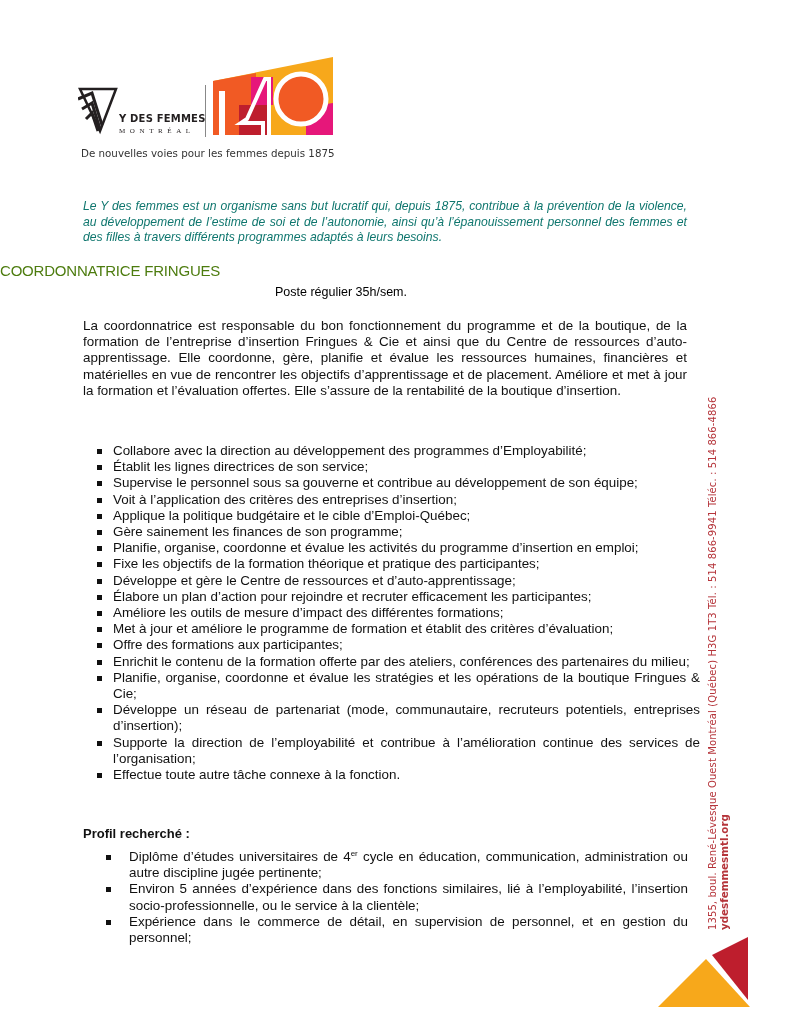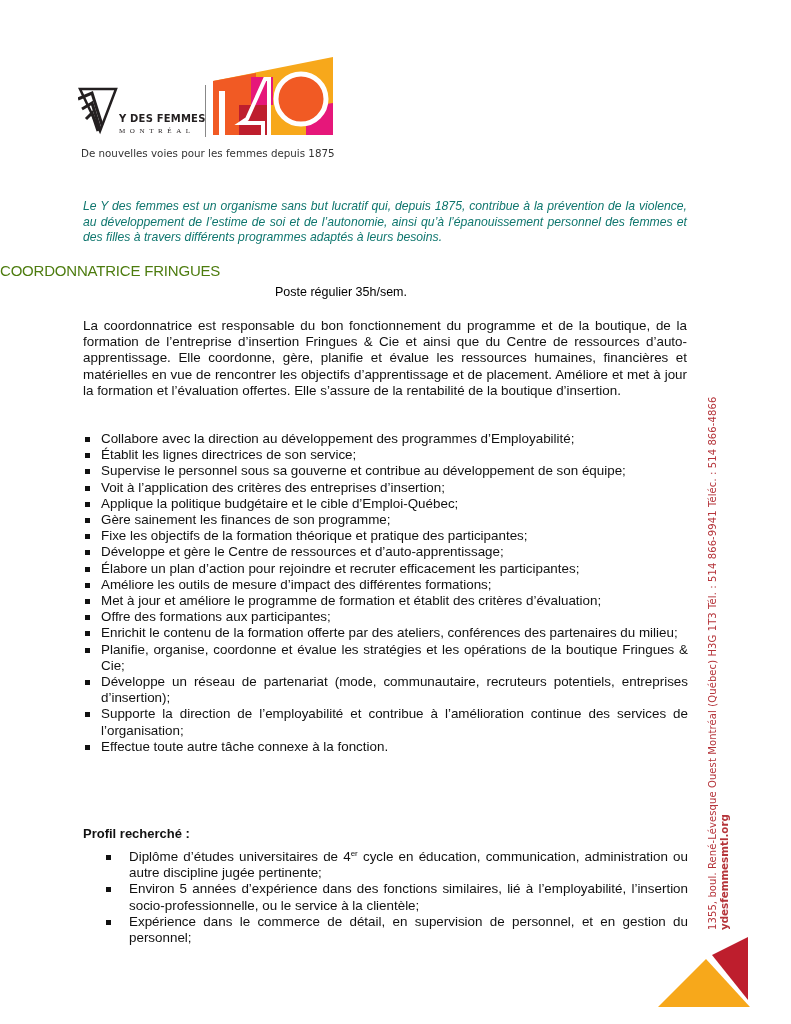--- a/index.html
+++ b/index.html
@@ -10,21 +10,21 @@
   .ytext2 { position: absolute; left: 41px; top: 72px; font-family: Liberation Serif, serif; font-size: 7px; letter-spacing: 4.6px; color: #231f20; }
   .vsep { position: absolute; left: 127px; top: 30px; width: 1px; height: 52px; background: #888; }
   .logo140 { position: absolute; left: 133px; top: 2px; }
   .tagline { position: absolute; left: 3px; top: 92px; font-family: "DejaVu Sans", sans-serif; font-size: 10.3px; color: #333; white-space: nowrap; }
 
   .intro { position: absolute; left: 83px; top: 199px; width: 604px; font-size: 12.2px; line-height: 15.6px; font-style: italic; text-align: justify; color: #0f766e; }
   .title { position: absolute; left: 0; width: 791px; top: 262px; font-size: 15px; color: #4d7c0f; letter-spacing: -0.2px; }
   .subtitle { position: absolute; left: 0; width: 682px; top: 285px; text-align: center; font-size: 12.5px; color: #000; }
   .desc { position: absolute; left: 83px; top: 318px; width: 604px; font-size: 13.4px; line-height: 16.2px; text-align: justify; }
 
-  ul.duties { position: absolute; left: 83px; top: 431px; width: 605px; margin: 0; padding: 0; list-style: none; font-size: 13.4px; line-height: 16.2px; }
+  ul.duties { position: absolute; left: 83px; top: 431px; width: 605px; margin: 12px; padding: 0; list-style: none; font-size: 13.4px; line-height: 16.2px; }
   ul.duties li { position: relative; padding-left: 18px; text-align: justify; }
   ul.duties li::before, ul.profile li::before { content: ""; position: absolute; left: 2px; top: 6px; width: 5px; height: 5px; background: #111; }
   .profile-h { position: absolute; left: 83px; top: 826px; font-size: 13px; font-weight: bold; }
   ul.profile { position: absolute; left: 102px; top: 849px; width: 586px; margin: 0; padding: 0; list-style: none; font-size: 13.4px; line-height: 16.2px; }
   ul.profile li { position: relative; padding-left: 27px; text-align: justify; }
   ul.profile li::before { left: 4px; }
   sup { font-size: 8px; line-height: 0; }
 
   .side { position: absolute; left: 707px; top: 930px; transform-origin: 0 0; transform: rotate(-90deg); white-space: nowrap; font-family: "DejaVu Sans", sans-serif; font-size: 10px; color: #b5343a; letter-spacing: 0.1px; }
   .side2 { position: absolute; left: 718px; top: 930px; transform-origin: 0 0; transform: rotate(-90deg); white-space: nowrap; font-family: "DejaVu Sans", sans-serif; font-size: 10.3px; font-weight: bold; color: #b5343a; }
@@ -61,20 +61,21 @@
 <div class="subtitle">Poste régulier 35h/sem.</div>
 <div class="desc">La coordonnatrice est responsable du bon fonctionnement du programme et de la boutique, de la formation de l’entreprise d’insertion Fringues &amp; Cie et ainsi que du Centre de ressources d’auto-apprentissage. Elle coordonne, gère, planifie et évalue les ressources humaines, financières et matérielles en vue de rencontrer les objectifs d’apprentissage et de placement. Améliore et met à jour la formation et l’évaluation offertes. Elle s’assure de la rentabilité de la boutique d’insertion.</div>
 
 <ul class="duties">
   <li>Collabore avec la direction au développement des programmes d’Employabilité;</li>
   <li>Établit les lignes directrices de son service;</li>
   <li>Supervise le personnel sous sa gouverne et contribue au développement de son équipe;</li>
   <li>Voit à l’application des critères des entreprises d’insertion;</li>
   <li>Applique la politique budgétaire et le cible d’Emploi-Québec;</li>
   <li>Gère sainement les finances de son programme;</li>
+  <li>Planifie, organise, coordonne et évalue les activités du programme d’insertion en emploi;</li>
   <li>Fixe les objectifs de la formation théorique et pratique des participantes;</li>
   <li>Développe et gère le Centre de ressources et d’auto-apprentissage;</li>
   <li>Élabore un plan d’action pour rejoindre et recruter efficacement les participantes;</li>
   <li>Améliore les outils de mesure d’impact des différentes formations;</li>
   <li>Met à jour et améliore le programme de formation et établit des critères d’évaluation;</li>
   <li>Offre des formations aux participantes;</li>
   <li>Enrichit le contenu de la formation offerte par des ateliers, conférences des partenaires du milieu;</li>
   <li>Planifie, organise, coordonne et évalue les stratégies et les opérations de la boutique Fringues &amp; Cie;</li>
   <li>Développe un réseau de partenariat (mode, communautaire, recruteurs potentiels, entreprises d’insertion);</li>
   <li>Supporte la direction de l’employabilité et contribue à l’amélioration continue des services de l’organisation;</li>

